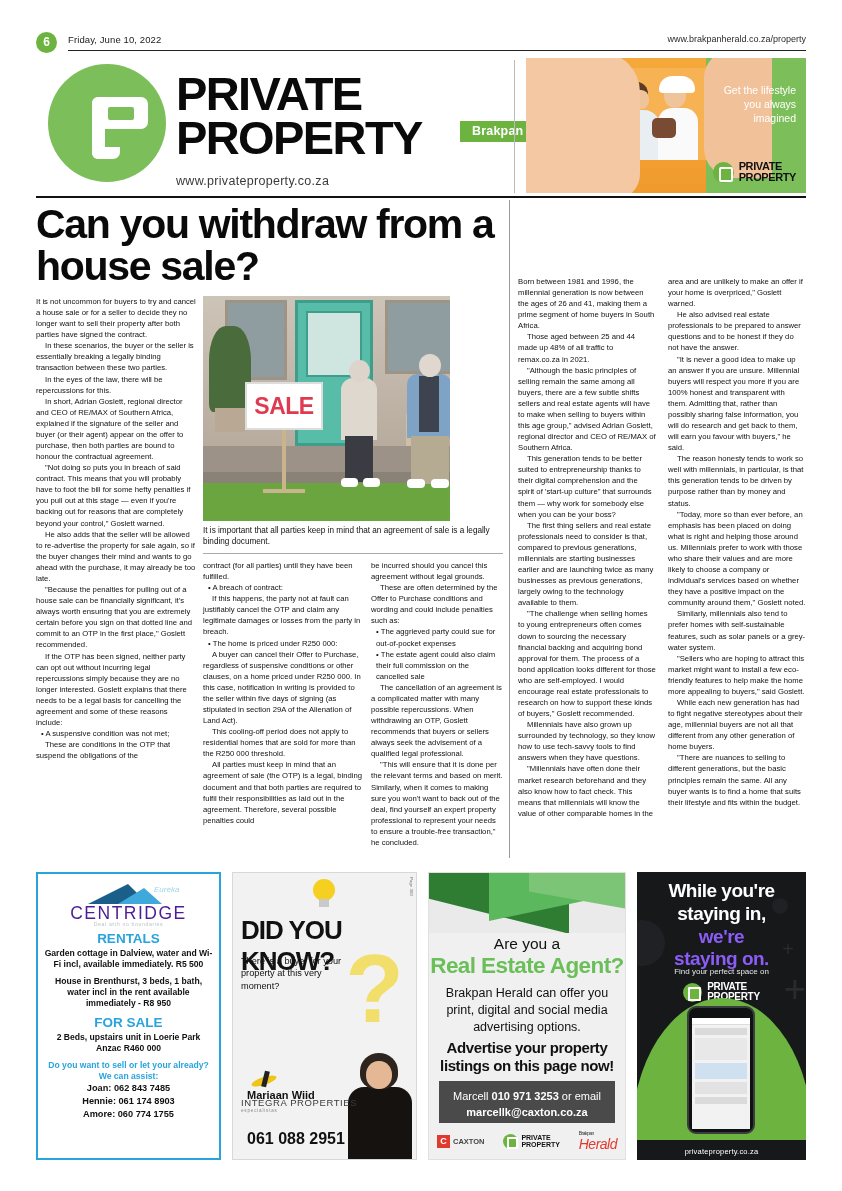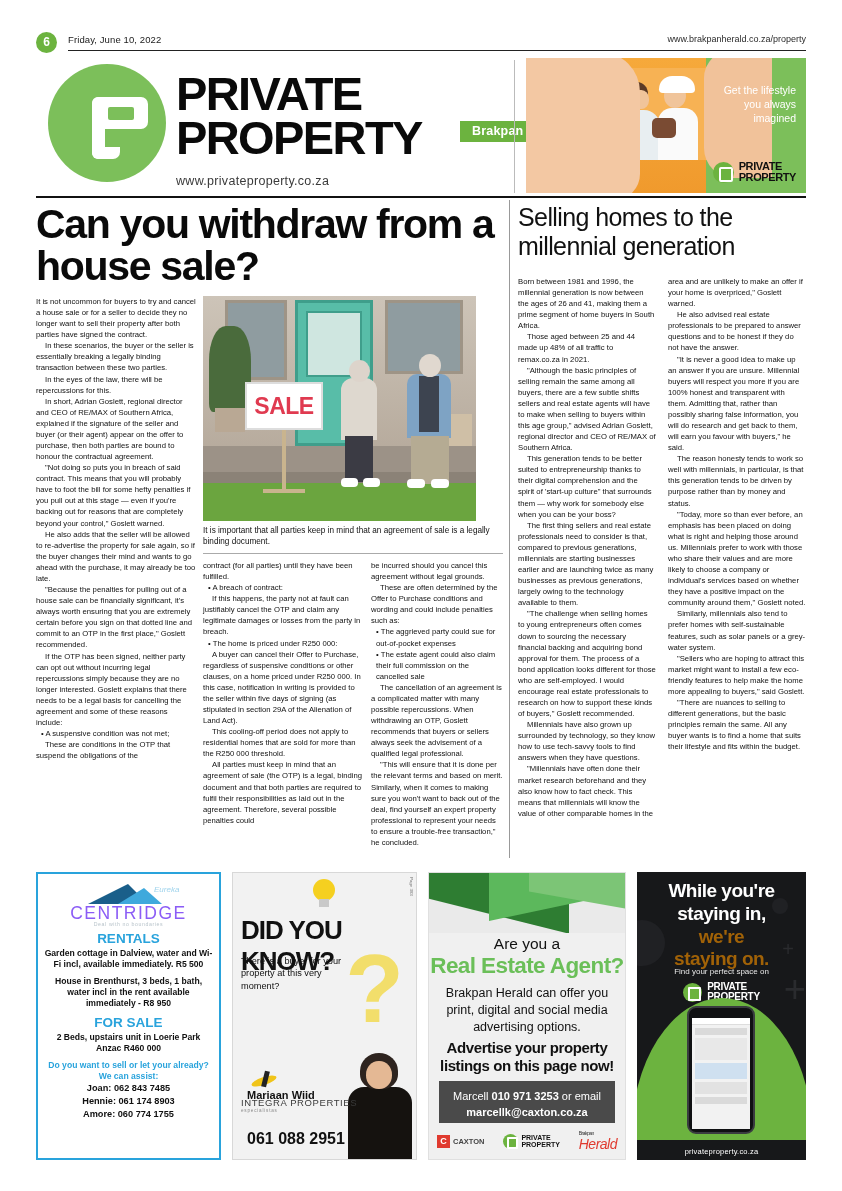--- a/index.html
+++ b/index.html
@@ -97,21 +97,21 @@
     font-size: 41px; font-weight: bold; line-height: 1.03;
     letter-spacing: -1.3px; color: #0a0a0a;
   }
   .lead-col {
     position: absolute; left: 36px; top: 296px; width: 160px;
     font-size: 7.7px; line-height: 1.44; color: #111; text-align: left;
   }
   .lead-col p { margin-bottom: 0; text-indent: 9px; }
   .lead-col p.noind { text-indent: 0; }
 
-  .photo-wrap { position: absolute; left: 203px; top: 296px; width: 273px; height: 225px; overflow: hidden; }
+  .photo-wrap { position: absolute; left: 203px; top: 296px; width: 247px; height: 225px; overflow: hidden; }
   .ph-sky { position:absolute; inset:0; background:#b9b0a6; }
   .ph-wall { position:absolute; left:0; top:0; width:100%; height:160px; background:linear-gradient(180deg,#cdc4b8,#b6aa9c); }
   .ph-door { position:absolute; left:92px; top:4px; width:78px; height:146px; background:#58bda8; border:3px solid #3f9e8b; }
   .ph-door:after{content:"";position:absolute;left:8px;top:8px;right:8px;height:62px;background:#cfe6e0;border:2px solid #3f9e8b;}
   .ph-winL { position:absolute; left:22px; top:4px; width:62px; height:80px; background:#8f9ca0; border:3px solid #9e9486; }
   .ph-winR { position:absolute; left:182px; top:4px; width:78px; height:74px; background:#8f9ca0; border:3px solid #9e9486; }
   .ph-shrub { position:absolute; left:6px; top:30px; width:42px; height:86px; background:#4a6b3c; border-radius:40% 40% 10% 10%; }
   .ph-pot { position:absolute; left:12px; top:112px; width:30px; height:24px; background:#b9a894; }
   .ph-step { position:absolute; left:0; top:150px; width:100%; height:26px; background:#9c9287; }
   .ph-step2 { position:absolute; left:0; top:176px; width:100%; height:14px; background:#8b8277; }
@@ -166,21 +166,21 @@
   
   .ad1 {
     position: absolute; left: 0; top: 0; width: 185px; height: 288px;
     border: 2px solid #29a3dc; background: #fff; padding: 6px 6px;
     text-align: center;
   }
   .ad1-logo { height: 48px; position: relative; margin-bottom: 2px; }
   .ad1-roofA { position:absolute; left:44px; top:4px; width:0;height:0; border-left:40px solid transparent; border-right:20px solid transparent; border-bottom:20px solid #1a5f8a; }
   .ad1-roofB { position:absolute; left:74px; top:8px; width:0;height:0; border-left:26px solid transparent; border-right:18px solid transparent; border-bottom:16px solid #3fa9dc; }
   .ad1-eureka { position:absolute; left:110px; top:5px; font-size:8px; color:#9fd3ec; font-style:italic; }
-  .ad1-name { position:absolute; left:0; right:0; top:23px; font-size:17.5px; letter-spacing:1.5px; color:#8b5cf6; }
+  .ad1-name { position:absolute; left:0; right:0; top:23px; font-size:17.5px; letter-spacing:1.5px; color:#4c1d95; }
   .ad1-sub { position:absolute; left:0; right:0; top:41px; font-size:5.2px; letter-spacing:.6px; color:#b9c4cb; }
   .ad1 h3 { color:#29a3dc; font-size:13.5px; font-weight:bold; margin: 3px 0 2px; }
   .ad1 p { font-size: 8.6px; line-height: 1.28; color: #111; font-weight: 600; margin-bottom: 6px; }
   .ad1 .cta { color:#29a3dc; font-size:8.6px; font-weight:600; line-height:1.3; margin-top:4px; }
   .ad1 .names { font-size:9.2px; font-weight:bold; line-height:1.42; color:#111; }
 
   
   .ad2 {
     position: absolute; left: 196px; top: 0; width: 185px; height: 288px;
     background: #f2f2f2; border: 1px solid #d8d8d8; overflow: hidden;
@@ -235,21 +235,21 @@
   
   .ad4 {
     position: absolute; left: 601px; top: 0; width: 169px; height: 288px;
     background: #17181a; overflow: hidden;
   }
   .ad4-dot1{position:absolute;left:-18px;top:48px;width:46px;height:46px;border-radius:50%;background:#202124;}
   .ad4-dot2{position:absolute;right:18px;top:26px;width:16px;height:16px;border-radius:50%;background:#202124;}
   .ad4-pl1{position:absolute;right:12px;top:66px;font-size:20px;color:#2a2b2e;}
   .ad4-pl2{position:absolute;right:0px;top:96px;font-size:38px;color:#2a2b2e;}
   .ad4 h2 { position:absolute; left:0; right:0; top:8px; text-align:center; font-size:19px; font-weight:bold; line-height:1.2; color:#fff; letter-spacing:-.5px;}
-  .ad4 h2 .gr { color:#a16207; }
+  .ad4 h2 .gr { color:#8b5cf6; }
   .ad4 .find { position:absolute; left:0; right:0; top:95px; text-align:center; font-size:8px; color:#e6e6e6; }
   .ad4-logo { position:absolute; left:0; right:0; top:110px; display:flex; align-items:center; justify-content:center; gap:5px; }
   .ad4-logo .c { width:19px;height:19px;border-radius:50%;background:#6cb33f;position:relative;}
   .ad4-logo .c:after{content:"";position:absolute;left:5px;top:4px;width:9px;height:10px;border:2.2px solid #fff;border-radius:1px;}
   .ad4-logo .t { font-size:10px; font-weight:bold; line-height:1.0; color:#fff; letter-spacing:-.3px; }
   .ad4-circ { position:absolute; left:-6px; bottom:20px; width:182px; height:142px; border-radius:50% 50% 0 0 / 100% 100% 0 0; background:#6cb33f; }
   .ad4-phone { position:absolute; left:50px; bottom:26px; width:68px; height:128px; background:#101113; border:2px solid #3a3c40; border-radius:9px; overflow:hidden; }
   .ad4-scr { position:absolute; left:3px; top:10px; right:3px; bottom:3px; background:#f2f2f2; }
   .ad4-scr .bar { height:7px; background:#fff; border-bottom:1px solid #ddd; }
   .ad4-scr .g1 { margin:3px; height:7px; background:#dadada; }
@@ -373,39 +373,39 @@
     </div>
   <div class="body-col" id="col-c">
       <p class="noind">be incurred should you cancel this agreement without legal grounds.</p>
       <p>These are often determined by the Offer to Purchase conditions and wording and could include penalties such as:</p>
       <p class="bullet">• The aggrieved party could sue for out-of-pocket expenses</p>
       <p class="bullet">• The estate agent could also claim their full commission on the cancelled sale</p>
       <p>The cancellation of an agreement is a complicated matter with many possible repercussions. When withdrawing an OTP, Goslett recommends that buyers or sellers always seek the advisement of a qualified legal professional.</p>
       <p>"This will ensure that it is done per the relevant terms and based on merit. Similarly, when it comes to making sure you won't want to back out of the deal, find yourself an expert property professional to represent your needs to ensure a trouble-free transaction," he concluded.</p>
     </div>
 
-  <h2 class="headline-right">Selling homes to the millennial generation</h2>
   <div class="body-col" id="rcol-a">
       <p class="noind">Born between 1981 and 1996, the millennial generation is now between the ages of 26 and 41, making them a prime segment of home buyers in South Africa.</p>
       <p>Those aged between 25 and 44 made up 48% of all traffic to remax.co.za in 2021.</p>
       <p>"Although the basic principles of selling remain the same among all buyers, there are a few subtle shifts sellers and real estate agents will have to make when selling to buyers within this age group," advised Adrian Goslett, regional director and CEO of RE/MAX of Southern Africa.</p>
       <p>This generation tends to be better suited to entrepreneurship thanks to their digital comprehension and the spirit of 'start-up culture" that surrounds them — why work for somebody else when you can be your boss?</p>
       <p>The first thing sellers and real estate professionals need to consider is that, compared to previous generations, millennials are starting businesses earlier and are launching twice as many businesses as previous generations, largely owing to the technology available to them.</p>
       <p>"The challenge when selling homes to young entrepreneurs often comes down to sourcing the necessary financial backing and acquiring bond approval for them. The process of a bond application looks different for those who are self-employed. I would encourage real estate professionals to research on how to support these kinds of buyers," Goslett recommended.</p>
       <p>Millennials have also grown up surrounded by technology, so they know how to use tech-savvy tools to find answers when they have questions.</p>
       <p>"Millennials have often done their market research beforehand and they also know how to fact check. This means that millennials will know the value of other comparable homes in the</p>
     </div>
   <div class="body-col" id="rcol-b">
       <p class="noind">area and are unlikely to make an offer if your home is overpriced," Goslett warned.</p>
       <p>He also advised real estate professionals to be prepared to answer questions and to be honest if they do not have the answer.</p>
       <p>"It is never a good idea to make up an answer if you are unsure. Millennial buyers will respect you more if you are 100% honest and transparent with them. Admitting that, rather than possibly sharing false information, you will do research and get back to them, will earn you favour with buyers," he said.</p>
       <p>The reason honesty tends to work so well with millennials, in particular, is that this generation tends to be driven by purpose rather than by money and status.</p>
       <p>"Today, more so than ever before, an emphasis has been placed on doing what is right and helping those around us. Millennials prefer to work with those who share their values and are more likely to choose a company or individual's services based on whether they have a positive impact on the community around them," Goslett noted.</p>
       <p>Similarly, millennials also tend to prefer homes with self-sustainable features, such as solar panels or a grey-water system.</p>
       <p>"Sellers who are hoping to attract this market might want to install a few eco-friendly features to help make the home more appealing to buyers," said Goslett.</p>
+      <p>While each new generation has had to fight negative stereotypes about their age, millennial buyers are not all that different from any other generation of home buyers.</p>
       <p>"There are nuances to selling to different generations, but the basic principles remain the same. All any buyer wants is to find a home that suits their lifestyle and fits within the budget.</p>
     </div>
 
   <div class="ads">
 
     <div class="ad1">
       <div class="ad1-logo">
         <div class="ad1-roofA"></div>
         <div class="ad1-roofB"></div>
         <div class="ad1-eureka">Eureka</div>

